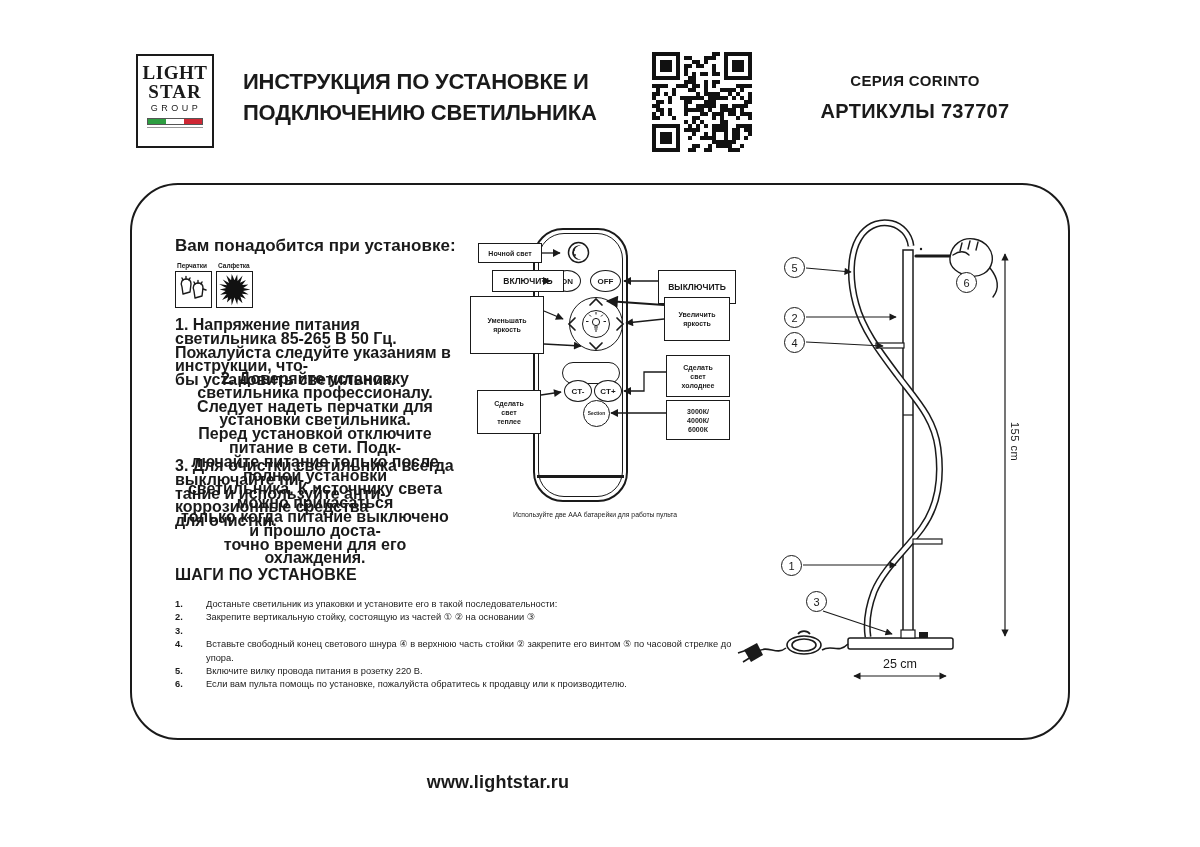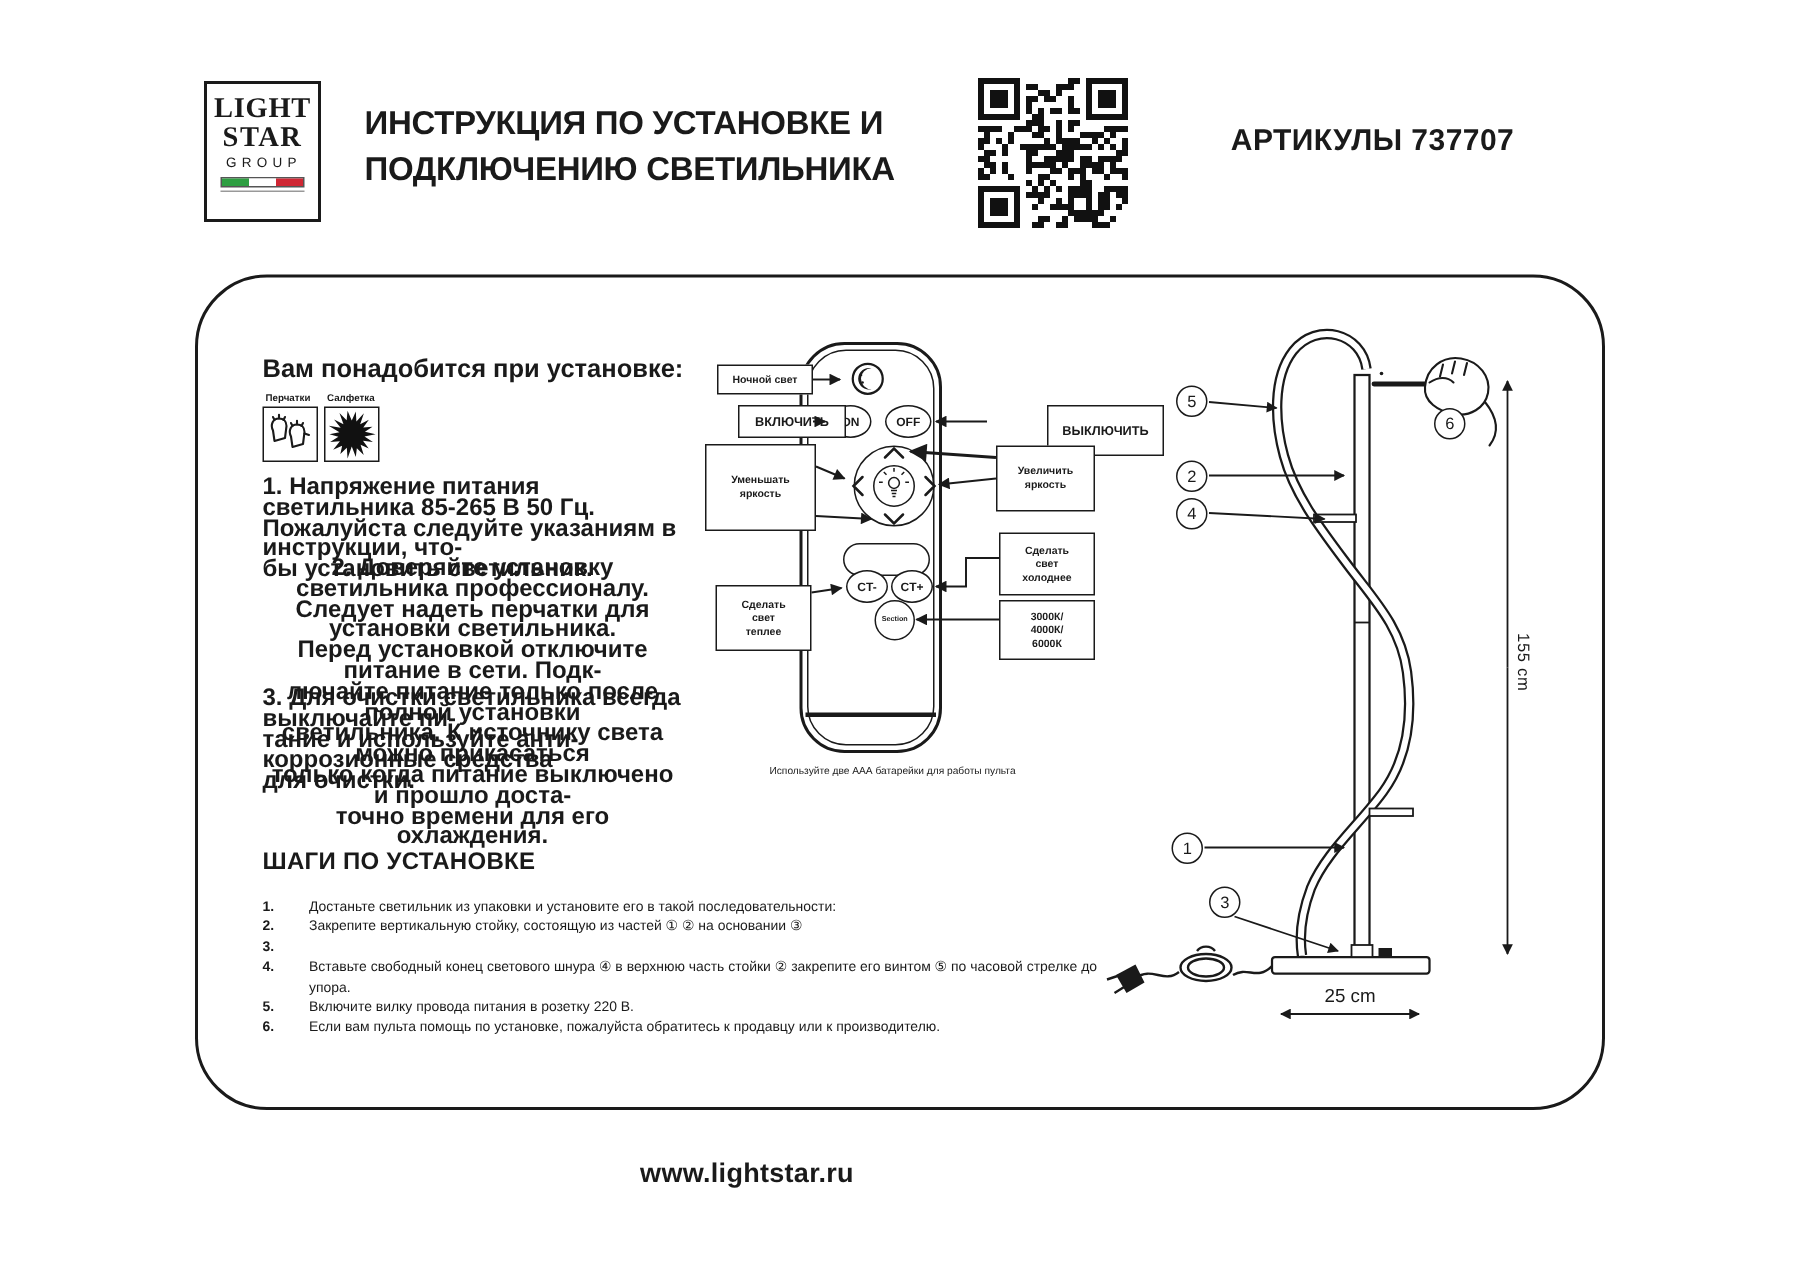--- a/index.html
+++ b/index.html
@@ -54,21 +54,21 @@
   #btn-pill { left:562px; top:362px; width:58px; height:22px; border:1.5px solid #1a1a1a; border-radius:11px; background:#fff; }
   #dpad { left:569px; top:297px; width:54px; height:54px; border:1.5px solid #1a1a1a; border-radius:50%; background:#fff; }
   #bulb-btn { left:582px; top:310px; width:28px; height:28px; border:1.5px solid #1a1a1a; border-radius:50%; background:#fff; }
 
   
   .rbox { position:absolute; border:1.5px solid #1a1a1a; background:#fff; display:flex; align-items:center; justify-content:center; text-align:center; font-size:7px; font-weight:600; line-height:9px; white-space:pre-line; }
   #rb-night  { left:478px; top:243px; width:64px; height:20px; }
   #rb-on     { left:492px; top:270px; width:72px; height:22px; font-size:8.5px; }
   #rb-dim    { left:470px; top:296px; width:74px; height:58px; }
   #rb-warm   { left:477px; top:390px; width:64px; height:44px; }
-  #rb-off    { left:698px; top:270px; width:78px; height:34px; font-size:8.5px; }
+  #rb-off    { left:658px; top:270px; width:78px; height:34px; font-size:8.5px; }
   #rb-bright { left:664px; top:297px; width:66px; height:44px; }
   #rb-cold   { left:666px; top:355px; width:64px; height:42px; }
   #rb-kelvin { left:666px; top:400px; width:64px; height:40px; }
 
   #remote-caption { left:500px; top:511px; width:190px; text-align:center; font-size:6.8px; font-weight:500; }
 
   
   .co { position:absolute; width:21px; height:21px; border:1.5px solid #1a1a1a; border-radius:50%; background:#fff; display:flex; align-items:center; justify-content:center; font-size:11px; font-weight:500; z-index:3; }
   #co-5 { left:784px; top:257px; }
   #co-2 { left:784px; top:307px; }
@@ -330,20 +330,21 @@
         <rect x="18" y="0" width="7" height="7" fill="#111"></rect>
         <rect x="19" y="1" width="5" height="5" fill="#fff"></rect>
         <rect x="20" y="2" width="3" height="3" fill="#111"></rect>
         <rect x="0" y="18" width="7" height="7" fill="#111"></rect>
         <rect x="1" y="19" width="5" height="5" fill="#fff"></rect>
         <rect x="2" y="20" width="3" height="3" fill="#111"></rect>
       </svg>
   </div>
 
   <div id="series-block" class="abs z2">
+    <div id="series">СЕРИЯ CORINTO</div>
     <div id="articles">АРТИКУЛЫ 737707</div>
   </div>
 
   <div id="panel" class="abs"></div>
 
   <div class="abs h-need z2">Вам понадобится при установке:</div>
   <div id="lbl-glove" class="abs icon-label z2">Перчатки</div>
   <div id="lbl-napkin" class="abs icon-label z2">Салфетка</div>
 
   <div id="box-glove" class="abs icon-box z2">

